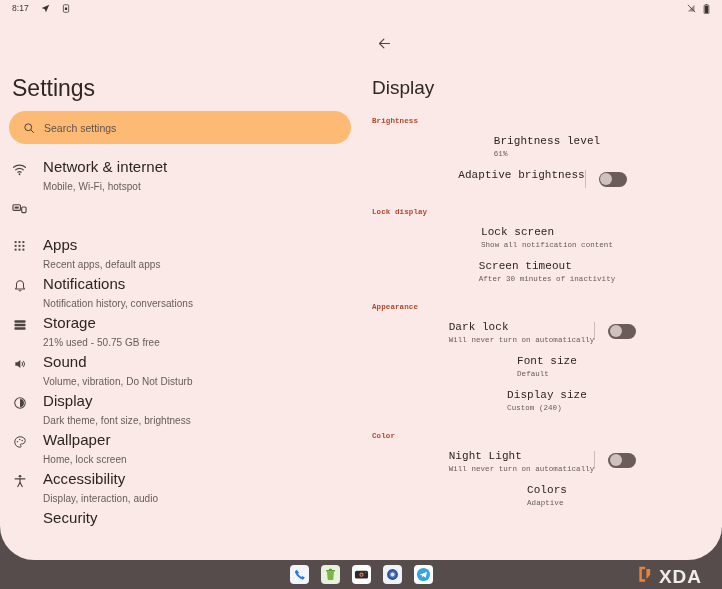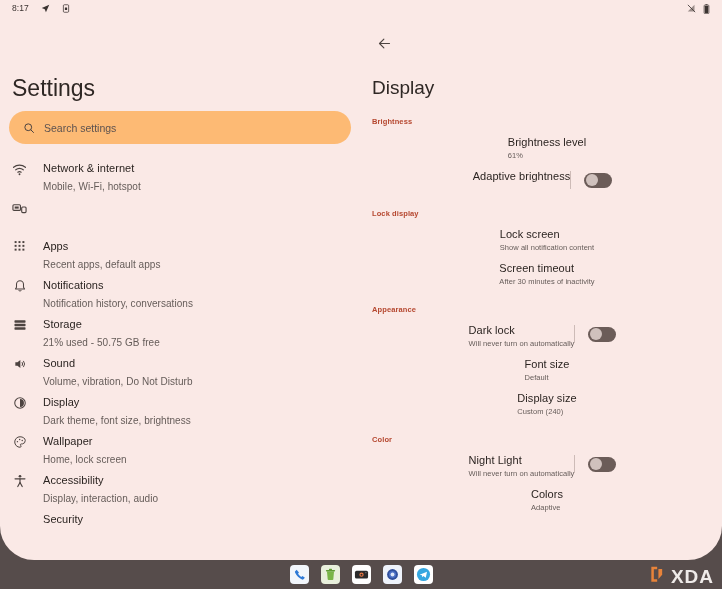--- a/index.html
+++ b/index.html
@@ -124,21 +124,21 @@
     flex: 0 0 17px;
     display: flex;
     justify-content: center;
     align-items: center;
     margin-top: 4px;
   }
   .nav-text {
     margin-left: 15px;
   }
   .nav-label {
-    font-size: 11px;
+    font-size: 15px;
     color: #2b2421;
     line-height: 13px;
     letter-spacing: 0.05px;
   }
   .nav-sub {
     font-size: 10px;
     color: #655c59;
     line-height: 12px;
     margin-top: 1px;
     letter-spacing: 0.05px;
@@ -170,20 +170,21 @@
     font-size: 19px;
     color: #2e2724;
     font-weight: 400;
   }
 
   .section-list {
     position: absolute;
     left: 0;
     top: 100px;
     width: 362px;
+    font-family: Liberation Mono, monospace;
   }
   .section-header {
     font-size: 7.5px;
     color: #b5472f;
     font-weight: bold;
     padding-left: 12px;
     letter-spacing: 0.1px;
     margin-bottom: 5px;
   }
   .pref-row {
@@ -257,21 +258,21 @@
     border-radius: 4px;
     display: flex;
     align-items: center;
     justify-content: center;
     overflow: hidden;
   }
 
   
   .watermark {
     position: absolute;
-    right: 8px;
+    right: 20px;
     bottom: 3px;
     display: flex;
     align-items: center;
     gap: 4px;
   }
   .wm-text {
     font-size: 19px;
     font-weight: bold;
     color: #efebe9;
     letter-spacing: 1px;

